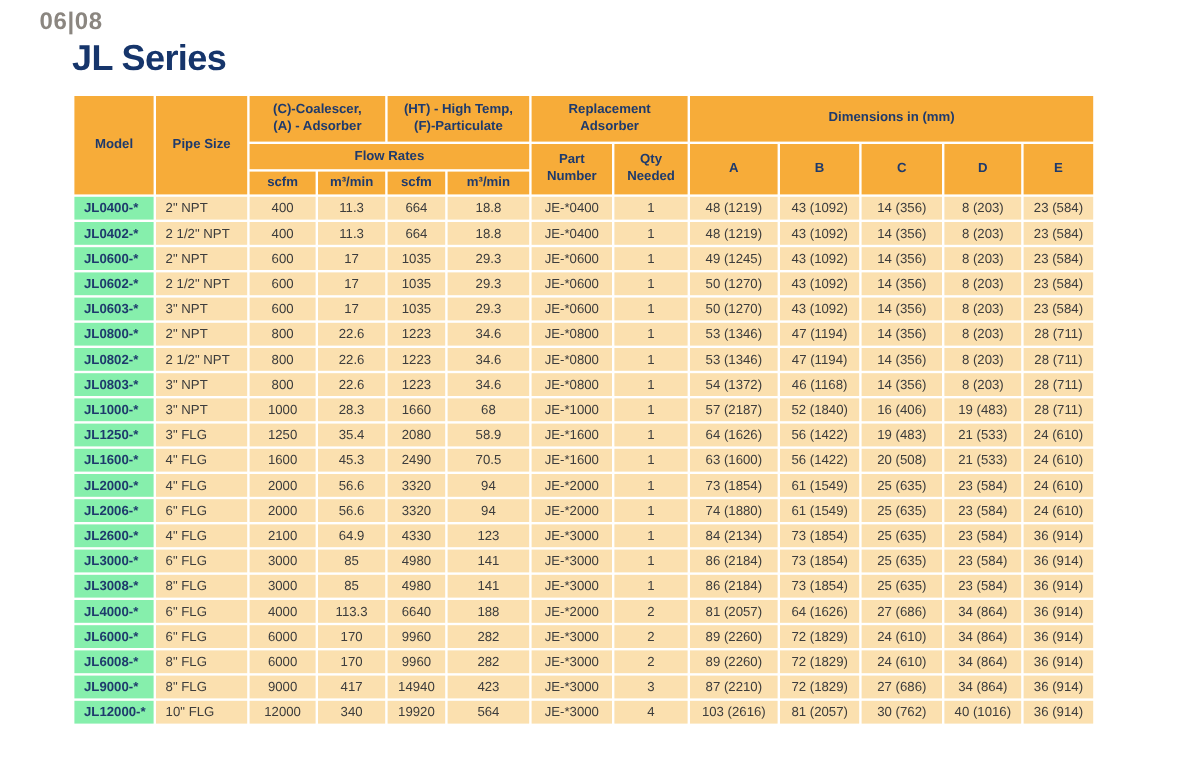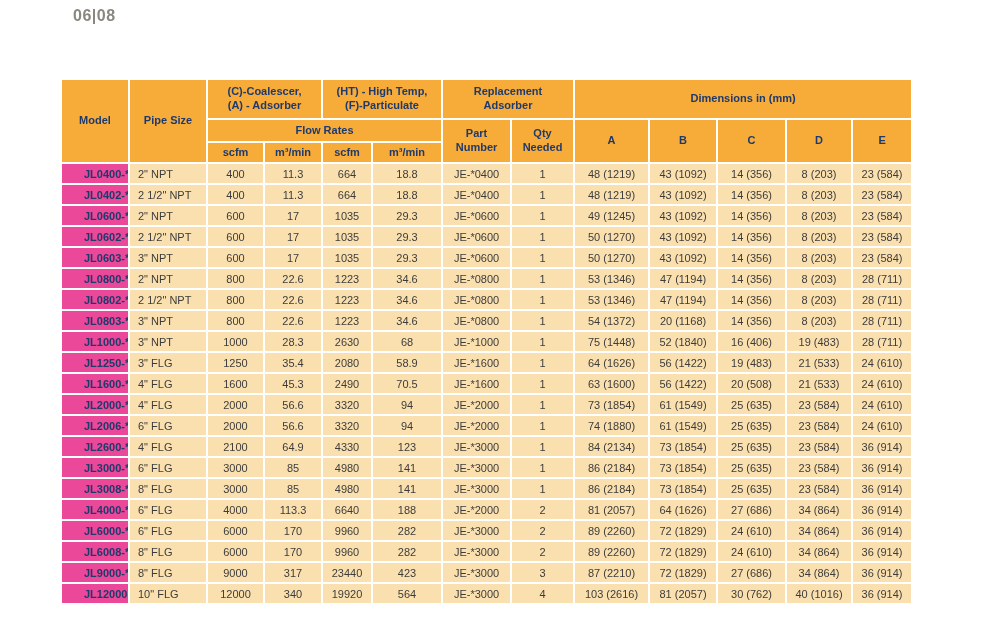--- a/index.html
+++ b/index.html
@@ -6,22 +6,22 @@
   html, body {
     width: 1000px; height: 642px;
     background: #ffffff;
     font-family: "Liberation Sans", sans-serif;
     overflow: hidden;
   }
   .page { position: relative; width: 1000px; height: 642px; }
 
   .page-number {
     position: absolute; left: 33px; top: 7px;
-    font-size: 16px; font-weight: bold;
-    color: #8b8680; letter-spacing: 0.5px; margin-left: 40px;
+    font-size: 20px; font-weight: bold;
+    color: #8b8680; letter-spacing: 0.5px;
   }
   .page-title {
     position: absolute; left: 60px; top: 32px;
     font-size: 30px; font-weight: bold;
     color: #16356b; letter-spacing: -0.5px;
   }
 
   .spec-table {
     position: absolute; left: 60px; top: 78px;
     border-collapse: separate; border-spacing: 2px;
@@ -41,34 +41,35 @@
   .spec-table th.unit { height: 19px; }
   .spec-table td {
     background: #fbe0af;
     color: #3c3c3c;
     font-size: 11px;
     text-align: center; vertical-align: middle;
     height: 19px; padding: 1px 3px;
     white-space: nowrap; overflow: hidden;
   }
   .spec-table td.model-cell {
-    background: #ec4899;
+    background: #86efac;
     color: #1e3a6c; font-weight: bold;
-    text-align: left; padding-left: 22px;
+    text-align: left; padding-left: 8px;
   }
   .spec-table td.pipe-cell {
     text-align: left; padding-left: 8px;
   }
 </style>
 </head>
 <body>
 
 <div class="page">
 
   <div class="page-number">06|08</div>
+  <h1 class="page-title">JL Series</h1>
 
   <table class="spec-table">
     <colgroup>
       <col style="width:66px">
         <col style="width:76px">
       <col style="width:55px">
         <col style="width:56px">
       <col style="width:48px">
         <col style="width:68px">
       <col style="width:67px">
@@ -219,35 +220,35 @@
         <tr>
           <td class="model-cell">JL0803-*</td>
           <td class="pipe-cell">3" NPT</td>
           <td>800</td>
           <td>22.6</td>
           <td>1223</td>
           <td>34.6</td>
           <td>JE-*0800</td>
           <td>1</td>
           <td>54 (1372)</td>
-          <td>20 (1168)</td>
+          <td>46 (1168)</td>
           <td>14 (356)</td>
           <td>8 (203)</td>
           <td>28 (711)</td>
         </tr>
         <tr>
           <td class="model-cell">JL1000-*</td>
           <td class="pipe-cell">3" NPT</td>
           <td>1000</td>
           <td>28.3</td>
-          <td>2630</td>
+          <td>1660</td>
           <td>68</td>
           <td>JE-*1000</td>
           <td>1</td>
-          <td>75 (1448)</td>
+          <td>57 (2187)</td>
           <td>52 (1840)</td>
           <td>16 (406)</td>
           <td>19 (483)</td>
           <td>28 (711)</td>
         </tr>
         <tr>
           <td class="model-cell">JL1250-*</td>
           <td class="pipe-cell">3" FLG</td>
           <td>1250</td>
           <td>35.4</td>
@@ -393,22 +394,22 @@
           <td>89 (2260)</td>
           <td>72 (1829)</td>
           <td>24 (610)</td>
           <td>34 (864)</td>
           <td>36 (914)</td>
         </tr>
         <tr>
           <td class="model-cell">JL9000-*</td>
           <td class="pipe-cell">8" FLG</td>
           <td>9000</td>
-          <td>317</td>
-          <td>23440</td>
+          <td>417</td>
+          <td>14940</td>
           <td>423</td>
           <td>JE-*3000</td>
           <td>3</td>
           <td>87 (2210)</td>
           <td>72 (1829)</td>
           <td>27 (686)</td>
           <td>34 (864)</td>
           <td>36 (914)</td>
         </tr>
         <tr>

